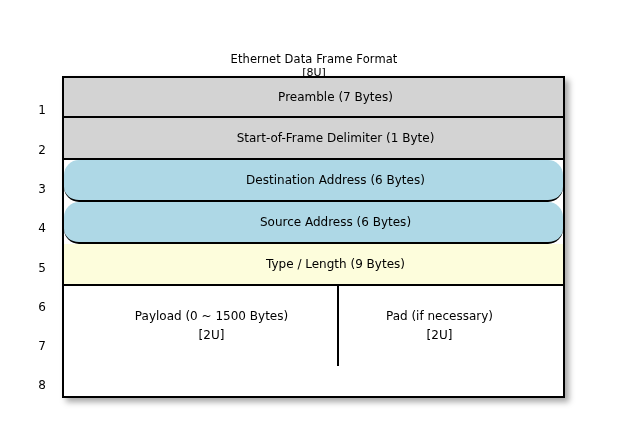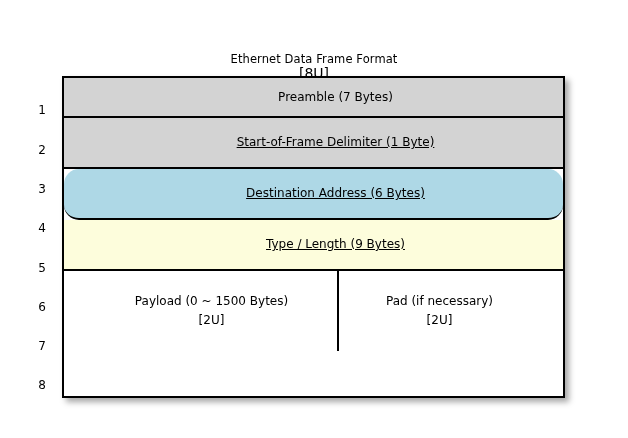--- a/index.html
+++ b/index.html
@@ -27,21 +27,21 @@
   }
   #title-block .title-main {
     display: block;
     font-size: 11.5px;
     letter-spacing: 0.1px;
     color: #000;
     margin-top: 12px;
   }
   #title-block .title-sub {
     display: block;
-    font-size: 14px;
+    font-size: 11px;
     color: #000;
   }
 
   
   #frame-diagram {
     position: absolute;
     left: 0;
     top: 0;
     width: 628px;
     height: 438px;
@@ -92,21 +92,21 @@
   .frame-row:last-child {
     border-bottom: none;
   }
 
   .fill-gray   { background: #d3d3d3; }
   .fill-blue   { background: #aed8e6; border-radius: 15px; }
   .fill-yellow { background: #fdfddc; }
   .fill-white  { background: #ffffff; }
 
   .h40 { height: 40px; }
-  .h39 { height: 51px; text-decoration: underline; }
+  .h39 { height: 42px; }
   .h80 { height: 80px; }
 
   .cell-label {
     display: block;
     line-height: 15px;
   }
 
   
   .frame-row.split {
     display: flex;
@@ -161,20 +161,23 @@
     </div>
 
     <div class="frame-row fill-gray h39">
       <span class="cell-label">Start-of-Frame Delimiter (1 Byte)</span>
     </div>
 
     <div class="frame-row fill-blue h39">
       <span class="cell-label">Destination Address (6 Bytes)</span>
     </div>
 
+    <div class="frame-row fill-blue h39">
+      <span class="cell-label">Source Address (6 Bytes)</span>
+    </div>
 
     <div class="frame-row fill-yellow h39">
       <span class="cell-label">Type / Length (9 Bytes)</span>
     </div>
 
     <div class="frame-row fill-white h80 split">
       <div class="split-cell left">
         <span class="sub">Payload (0 ~ 1500 Bytes)</span>
         <span class="sub">[2U]</span>
       </div>

